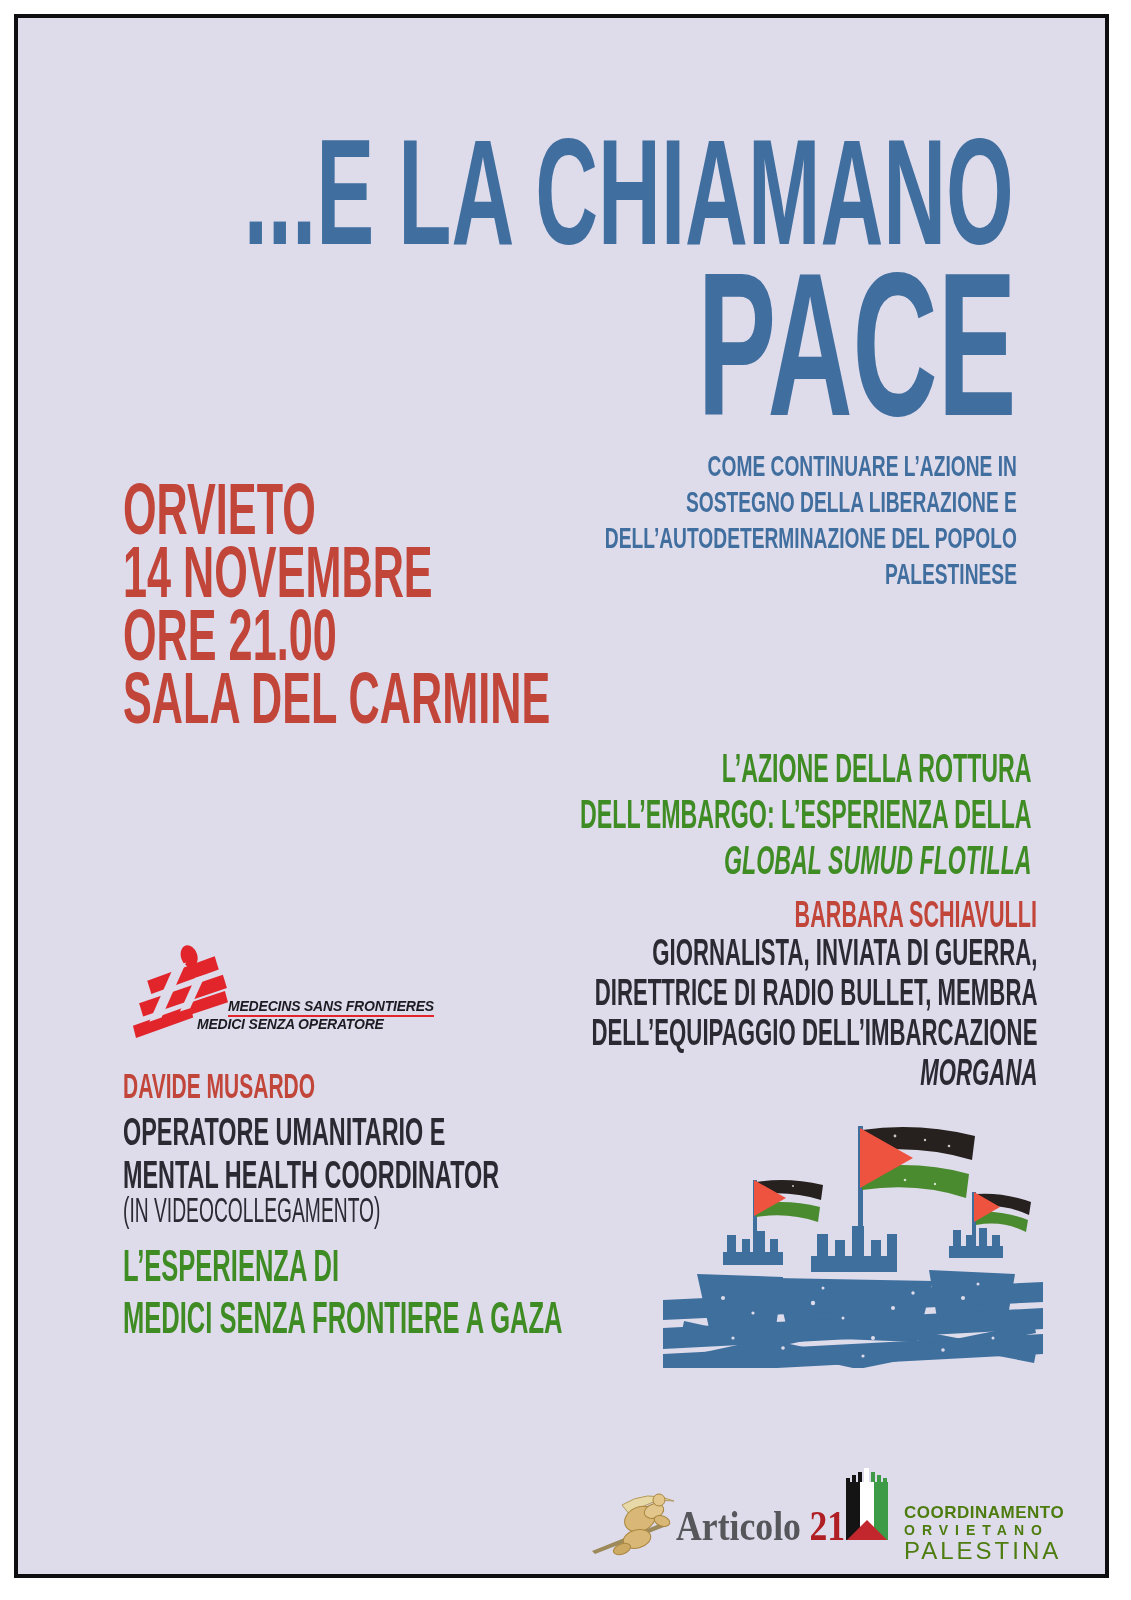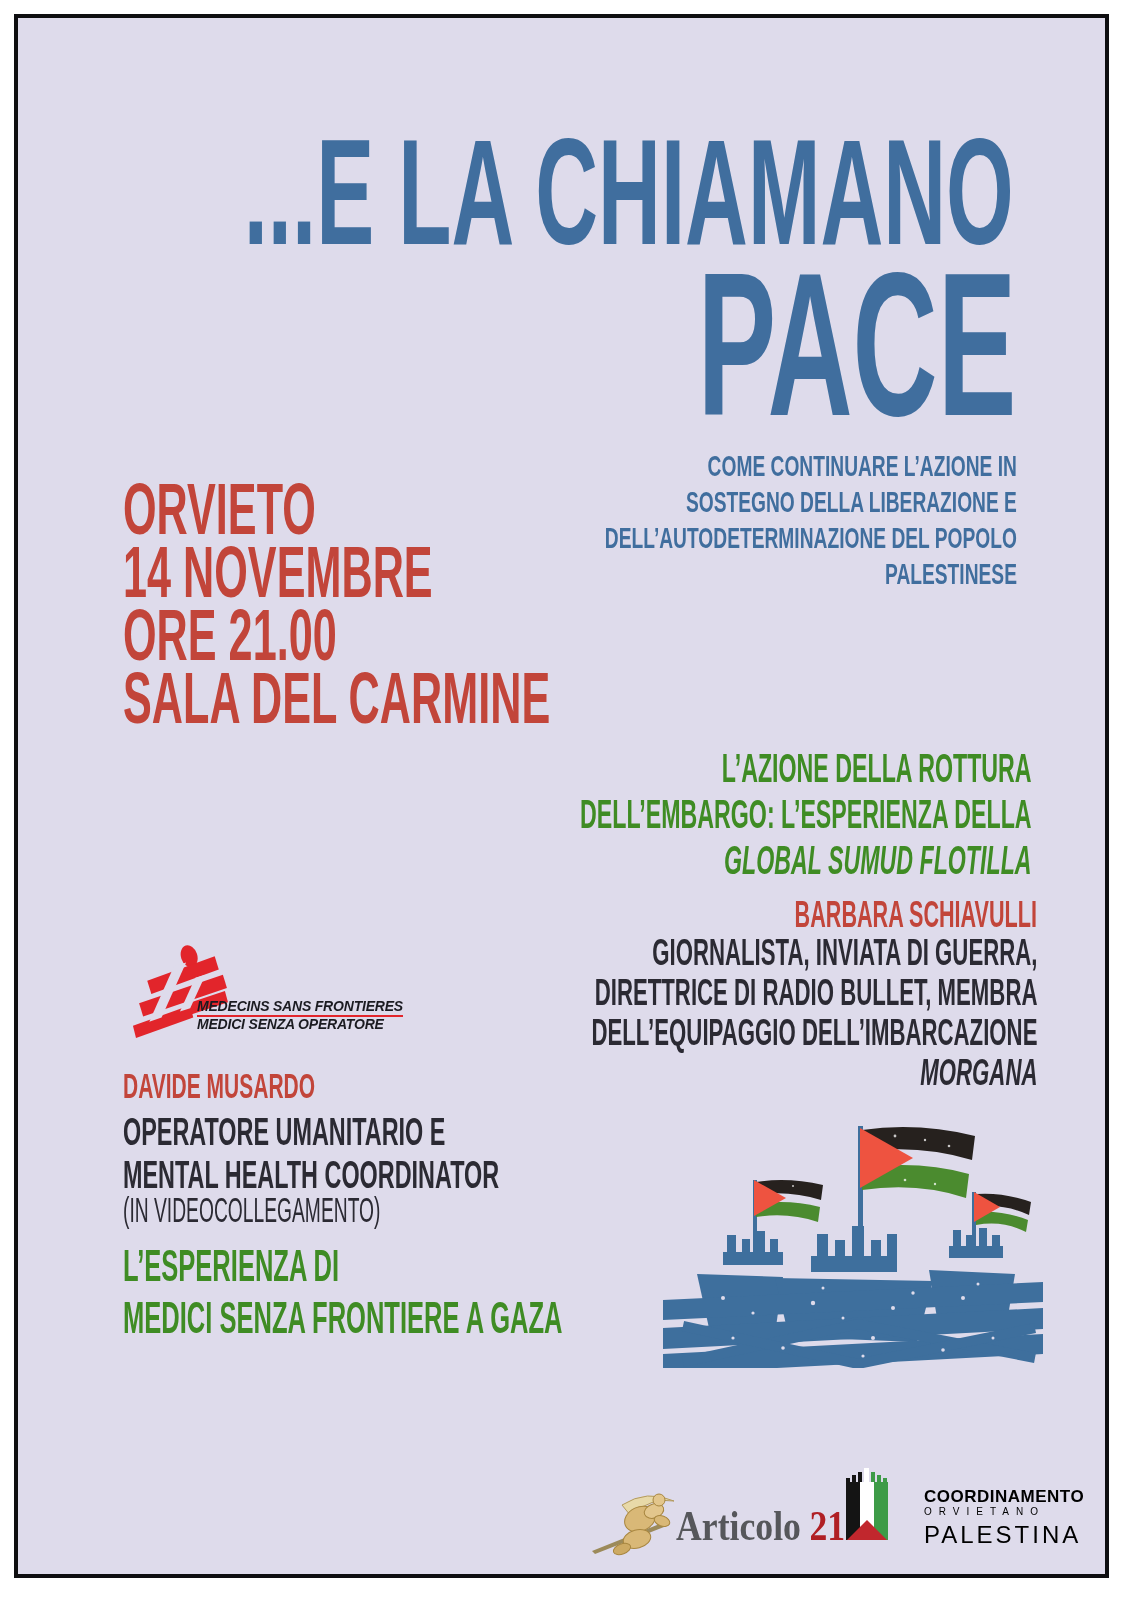--- a/index.html
+++ b/index.html
@@ -18,22 +18,22 @@
   .r{text-align:right;transform-origin:100% 0;}
   .l{text-align:left;transform-origin:0 0;}
   .it{font-style:italic;}
   .blue{color:#406e9e;}
   .red{color:#c2453a;}
   .green{color:#3f8c24;}
   .dark{color:#2b2a33;}
   .msf-text{position:absolute;left:197px;top:999px;color:#1b1b21;
     font-weight:700;font-style:italic;font-size:14px;line-height:15px;
     letter-spacing:-0.2px;white-space:nowrap;transform:scaleX(1.0);transform-origin:0 0;}
-  .msf-text .u{display:inline-block;border-bottom:2px solid #e2252b;padding-bottom:1px;}
-  .coord-text{position:absolute;left:924px;color:#000000;white-space:nowrap;}
+  .msf-text .u{display:inline-block;border-bottom:2px solid #e2252b;padding-bottom:1px;margin-left:31px;}
+  .coord-text{position:absolute;left:904px;color:#4d7c0f;white-space:nowrap;margin-top:16px;}
   .art-text{position:absolute;left:676px;top:1502px;white-space:nowrap;
     font-family:"Liberation Serif",serif;font-weight:700;font-size:42px;
     transform:scaleX(0.85);transform-origin:0 0;}
   .art-word{color:#56575b;}
   .art-num{color:#b01f24;margin-left:10px;}
 </style>
 </head>
 <body>
 
 <div class="stage">
@@ -193,15 +193,15 @@
     <rect x="18" y="0" width="5" height="16" fill="#ffffff"></rect>
     <rect x="25" y="4" width="4" height="12" fill="#3d9b47"></rect>
     <rect x="31" y="7" width="4" height="9" fill="#3d9b47"></rect>
     <rect x="37" y="10" width="4" height="6" fill="#3d9b47"></rect>
     <rect x="0" y="14" width="14" height="58" fill="#141414"></rect>
     <rect x="14" y="14" width="14" height="58" fill="#ffffff"></rect>
     <rect x="28" y="14" width="14" height="58" fill="#3d9b47"></rect>
     <polygon points="1,72 21,52 41,72" fill="#c1272d"></polygon>
   </svg>
   <div class="coord-text" style="top:1487px;font-size:17px;font-weight:700;letter-spacing:0.5px;">COORDINAMENTO</div>
-  <div class="coord-text" style="top:1506px;font-size:10px;font-weight:400;letter-spacing:7px;">ORVIETANO</div>
+  <div class="coord-text" style="top:1506px;font-size:14px;font-weight:700;letter-spacing:7px;">ORVIETANO</div>
   <div class="coord-text" style="top:1521px;font-size:24px;font-weight:400;letter-spacing:3px;">PALESTINA</div>
 </div>
 
 </body></html>

